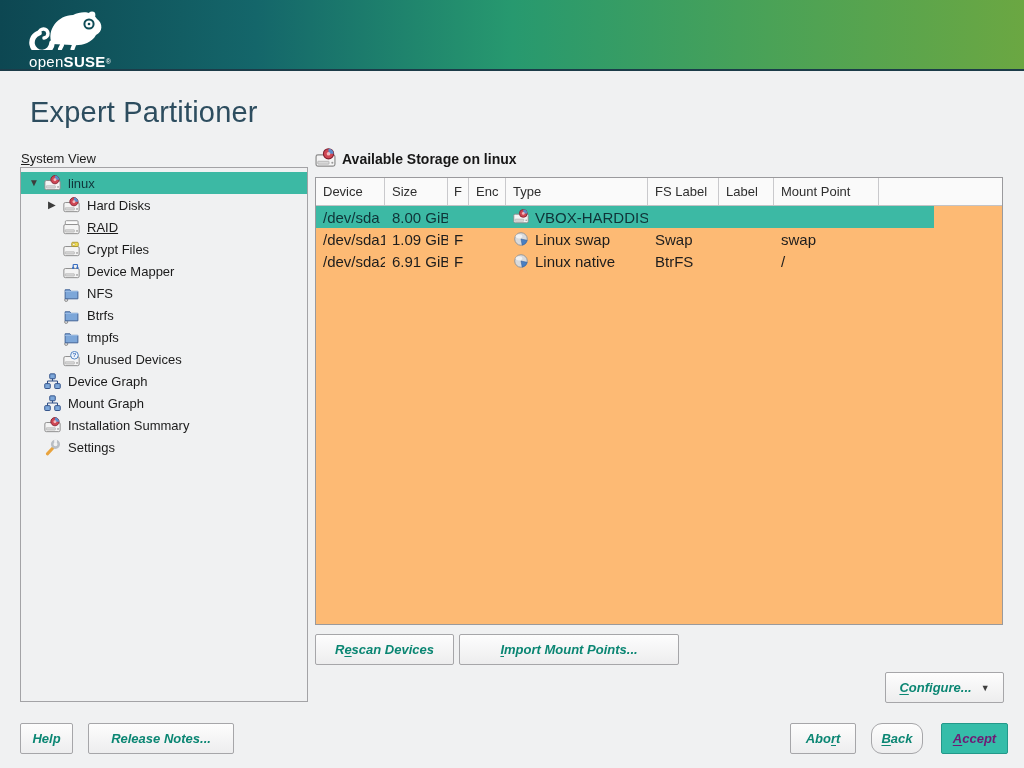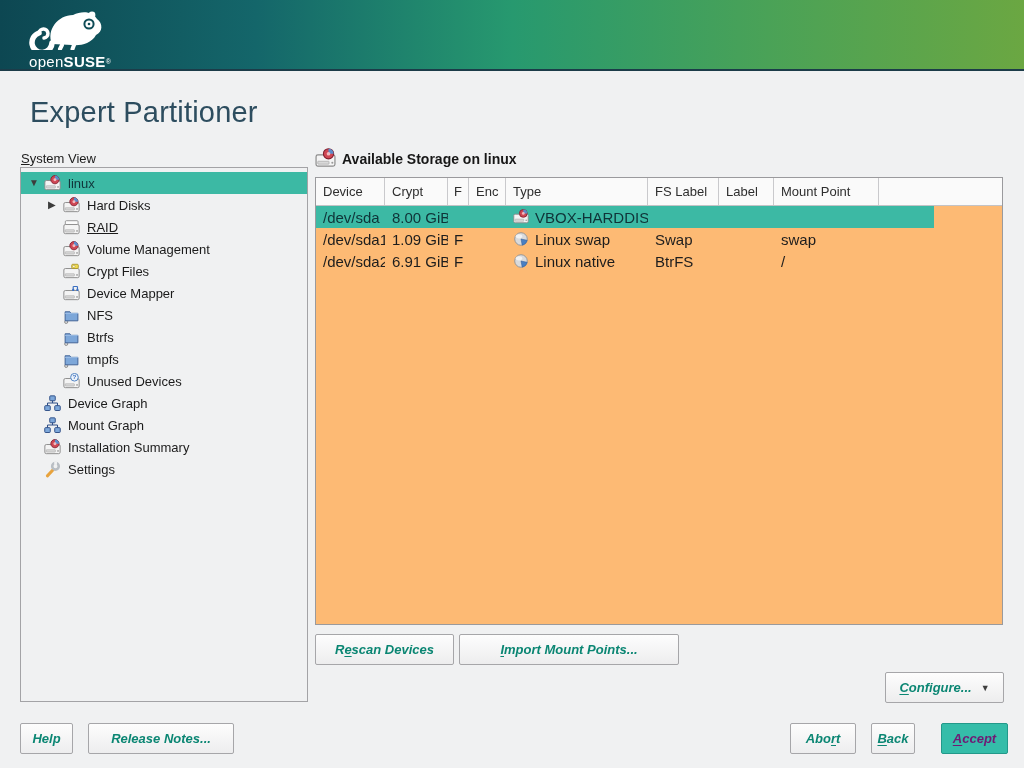--- a/index.html
+++ b/index.html
@@ -72,21 +72,21 @@
   }
   .btn u{text-decoration:underline;text-underline-offset:2px;}
   .btn.primary{background:var(--accent-bg);border-color:#23998a;color:#701a75;}
   .dd-arrow{margin-left:9px;font-size:9px;color:#3f3f3f;}
   #btn-rescan{left:315px;top:634px;width:139px;}
   #btn-import{left:459px;top:634px;width:220px;}
   #btn-configure{left:885px;top:672px;width:119px;}
   #btn-help{left:20px;top:723px;width:53px;}
   #btn-release{left:88px;top:723px;width:146px;}
   #btn-abort{left:790px;top:723px;width:66px;}
-  #btn-back{left:871px;top:723px;width:44px;}
+  #btn-back{left:871px;top:723px;width:52px;border-radius:11px;}
   #btn-accept{left:941px;top:723px;width:67px;}
 </style>
 </head>
 <body style="--selection: #3cb9a4; --accent-bg: #35bda9; --btn-text: #0b8673;">
 
 <div class="banner" id="banner" style="background: linear-gradient(90deg, rgb(13, 71, 82), rgb(20, 102, 106), rgb(39, 153, 111), rgb(74, 162, 87), rgb(107, 167, 66));">
   <div class="logo">
     <svg width="80" height="44" viewBox="0 0 80 44">
       <path d="M26 38 C 20 24 32 9 47 9 C 57 4 67 6 71 13 C 77 17 77 26 70 29 C 65 38 54 40 46 39 Z" fill="#ffffff"></path>
       <circle cx="66" cy="9" r="3.4" fill="#ffffff"></circle>
@@ -138,34 +138,20 @@
         <span class="expander"></span>
         <span class="tree-icon">
           <svg width="17" height="17" viewBox="0 0 16 16">
             <rect x="2.2" y="1.6" width="12" height="7" rx="1" fill="#fbfbfb" stroke="#8b8b8b" stroke-width="0.8"></rect>
             <rect x="0.8" y="5.2" width="14.4" height="8.6" rx="1.4" fill="#f4f4f4" stroke="#8b8b8b" stroke-width="0.9"></rect>
             <rect x="2.1" y="10.1" width="8.6" height="2.2" rx="0.4" fill="#d9d9d9" stroke="#a2a2a2" stroke-width="0.5"></rect>
             <circle cx="13.2" cy="11.2" r="0.8" fill="#9a9a9a"></circle>
           </svg>
         </span>
         <span class="tree-label">RAID</span>
-      </div>
-      <div class="tree-row" style="padding-left: 27px;">
-        <span class="expander"></span>
-        <span class="tree-icon">
-          <svg width="17" height="17" viewBox="0 0 16 16">
-            <rect x="0.8" y="5.2" width="14.4" height="8.6" rx="1.4" fill="#f4f4f4" stroke="#8b8b8b" stroke-width="0.9"></rect>
-            <rect x="2.1" y="10.1" width="8.6" height="2.2" rx="0.4" fill="#d9d9d9" stroke="#a2a2a2" stroke-width="0.5"></rect>
-            <circle cx="13.2" cy="11.2" r="0.8" fill="#9a9a9a"></circle>
-            <circle cx="10.3" cy="4.4" r="3.9" fill="#cf4653" stroke="#7e1f2e" stroke-width="0.8"></circle>
-            <path d="M10.3 0.5 A3.9 3.9 0 0 1 14.2 4.4 L10.3 4.4 Z" fill="#5b8ccb"></path>
-            <circle cx="10.3" cy="4.4" r="1.4" fill="#f0b9be"></circle>
-          </svg>
-        </span>
-        <span class="tree-label">Volume Management</span>
       </div>
       <div class="tree-row" style="padding-left: 27px;">
         <span class="expander"></span>
         <span class="tree-icon">
           <svg width="17" height="17" viewBox="0 0 16 16">
             <rect x="0.8" y="5.2" width="14.4" height="8.6" rx="1.4" fill="#f4f4f4" stroke="#8b8b8b" stroke-width="0.9"></rect>
             <rect x="2.1" y="10.1" width="8.6" height="2.2" rx="0.4" fill="#d9d9d9" stroke="#a2a2a2" stroke-width="0.5"></rect>
             <circle cx="13.2" cy="11.2" r="0.8" fill="#9a9a9a"></circle>
             <rect x="8.2" y="1.2" width="6.2" height="4" rx="1" fill="#f0dc52" stroke="#a8922a" stroke-width="0.8"></rect>
             <circle cx="10.2" cy="3.2" r="1.1" fill="#ffffff" stroke="#a8922a" stroke-width="0.5"></circle>
@@ -295,21 +281,21 @@
         <path d="M10.3 0.5 A3.9 3.9 0 0 1 14.2 4.4 L10.3 4.4 Z" fill="#5b8ccb"></path>
         <circle cx="10.3" cy="4.4" r="1.4" fill="#f0b9be"></circle>
       </svg>
     </span>
   <span>Available Storage on linux</span>
 </div>
 
 <div class="storage-panel">
   <div class="thead" id="thead">
       <div class="th c0">Device</div>
-      <div class="th c1">Crypt</div>
+      <div class="th c1">Size</div>
       <div class="th c2 center" style="justify-content: center; padding: 0px;">F</div>
       <div class="th c3">Enc</div>
       <div class="th c4">Type</div>
       <div class="th c5">FS Label</div>
       <div class="th c6">Label</div>
       <div class="th c7">Mount Point</div>
       <div class="th filler"></div>
     </div>
   <div id="tbody">
       <div class="trow selected">

